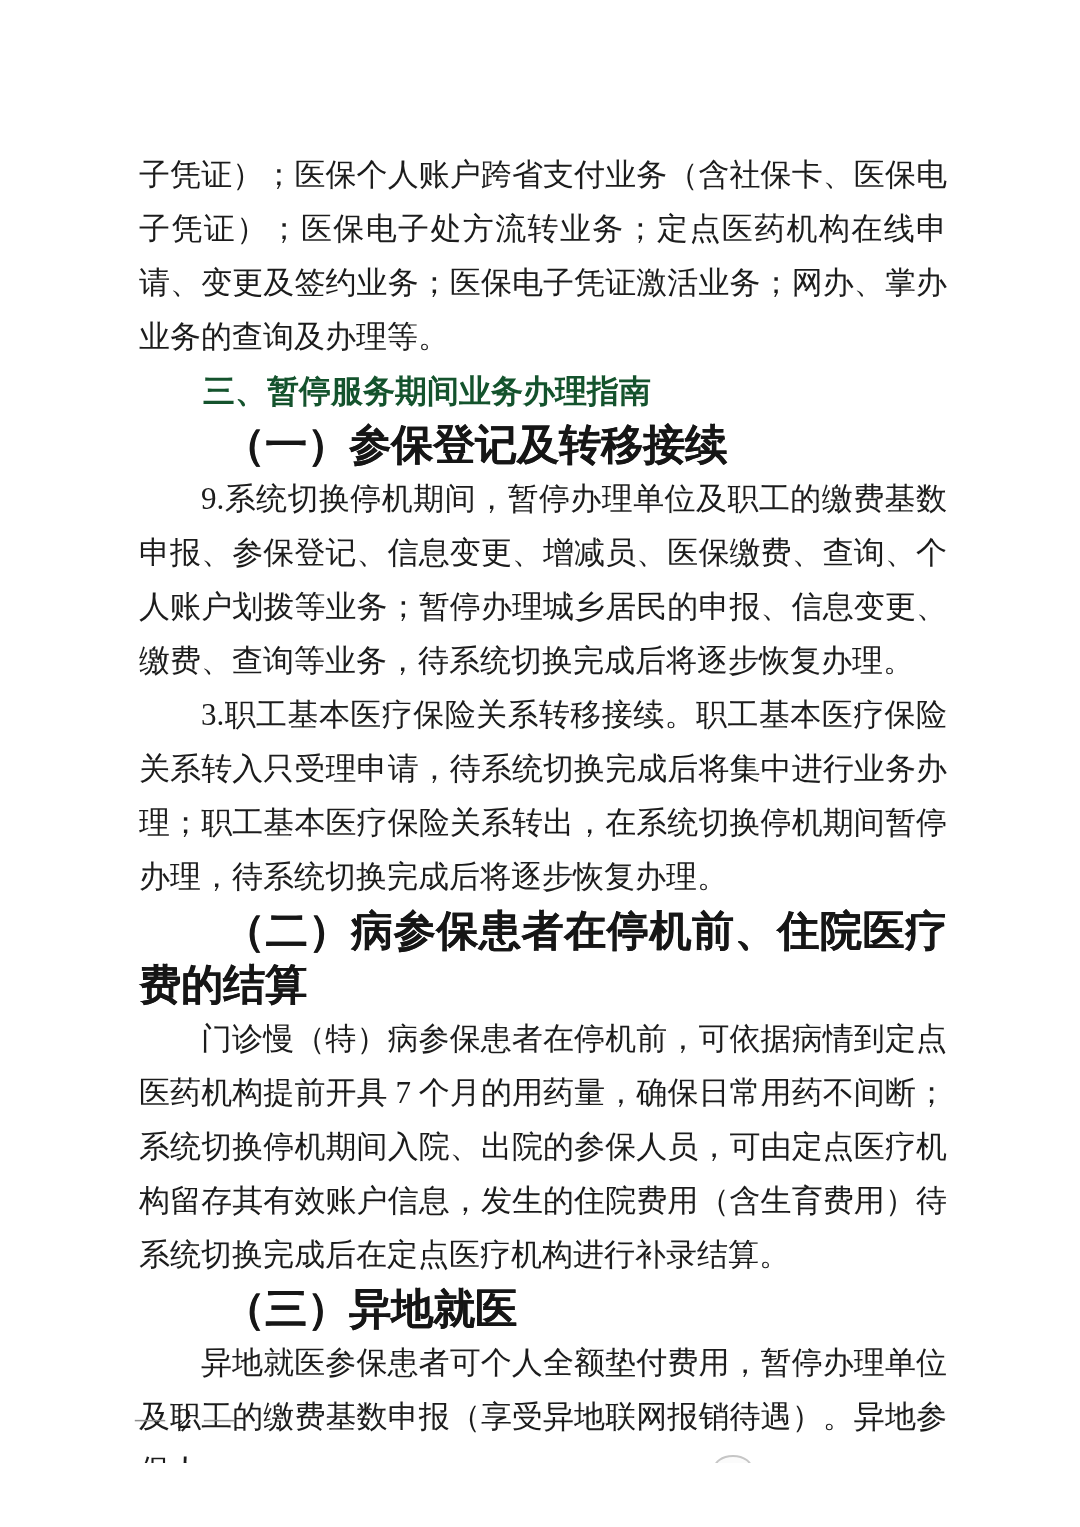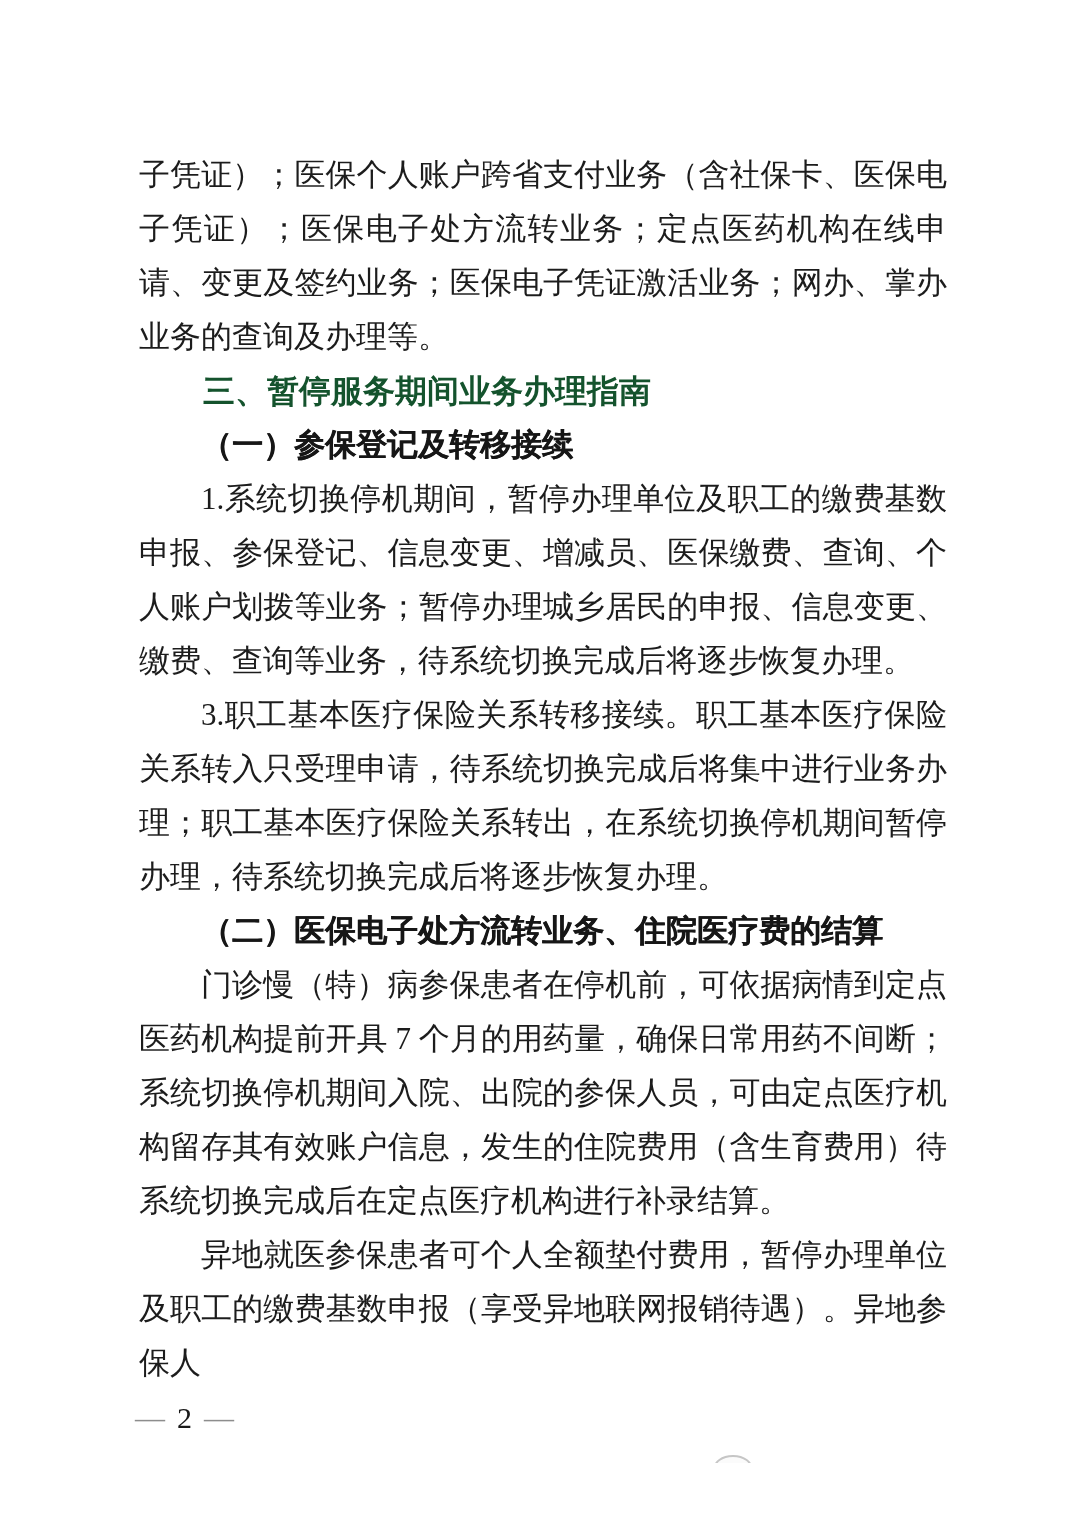--- a/index.html
+++ b/index.html
@@ -29,21 +29,21 @@
   .heading1 {
     font-family: "Liberation Sans", "DejaVu Sans", sans-serif;
     font-weight: bold;
     font-size: 32px;
     line-height: 54px;
     text-indent: 2em;
     color: #14532d;
   }
   .heading2 {
     font-weight: 600;
-    font-size: 31px;
+    font-size: 42px;
     line-height: 54px;
     text-indent: 2em;
     color: #161616;
     text-shadow: 0.4px 0 0 #161616;
   }
   .footer {
     position: absolute;
     left: 135px;
     top: 1398px;
     font-size: 30px;
@@ -73,24 +73,25 @@
 </style>
 </head>
 <body>
 
 <div class="page">
 
   <div class="content">
     <p class="para">子凭证）；医保个人账户跨省支付业务（含社保卡、医保电子凭证）；医保电子处方流转业务；定点医药机构在线申请、变更及签约业务；医保电子凭证激活业务；网办、掌办业务的查询及办理等。</p>
     <h2 class="heading1">三、暂停服务期间业务办理指南</h2>
     <h3 class="heading2">（一）参保登记及转移接续</h3>
-    <p class="para indent">1.系统切换停机期间，暂停办理单位及职工的缴费基数申报、参保登记、信息变更、增减员、医保缴费、查询、个人账户划拨等业务；暂停办理城乡居民的申报、信息变更、缴费、查询等业务，待系统切换完成后将逐步恢复办理。</p>
+    <p class="para indent">9.系统切换停机期间，暂停办理单位及职工的缴费基数申报、参保登记、信息变更、增减员、医保缴费、查询、个人账户划拨等业务；暂停办理城乡居民的申报、信息变更、缴费、查询等业务，待系统切换完成后将逐步恢复办理。</p>
     <p class="para indent">3.职工基本医疗保险关系转移接续。职工基本医疗保险关系转入只受理申请，待系统切换完成后将集中进行业务办理；职工基本医疗保险关系转出，在系统切换停机期间暂停办理，待系统切换完成后将逐步恢复办理。</p>
-    <h3 class="heading2">（二）医保电子处方流转业务、住院医疗费的结算</h3>
+    <h3 class="heading2">（二）病参保患者在停机前、住院医疗费的结算</h3>
     <p class="para indent">门诊慢（特）病参保患者在停机前，可依据病情到定点医药机构提前开具 7 个月的用药量，确保日常用药不间断；系统切换停机期间入院、出院的参保人员，可由定点医疗机构留存其有效账户信息，发生的住院费用（含生育费用）待系统切换完成后在定点医疗机构进行补录结算。</p>
+    <h3 class="heading2">（三）异地就医</h3>
     <p class="para indent">异地就医参保患者可个人全额垫付费用，暂停办理单位及职工的缴费基数申报（享受异地联网报销待遇）。异地参保人</p>
   </div>
 
   <div class="footer">
     <span class="dash">—</span><span class="num">2</span><span class="dash">—</span>
   </div>
 
   <div class="watermark">
     <span class="wechat-icon">
       <svg width="62" height="52" viewBox="0 0 62 52">

